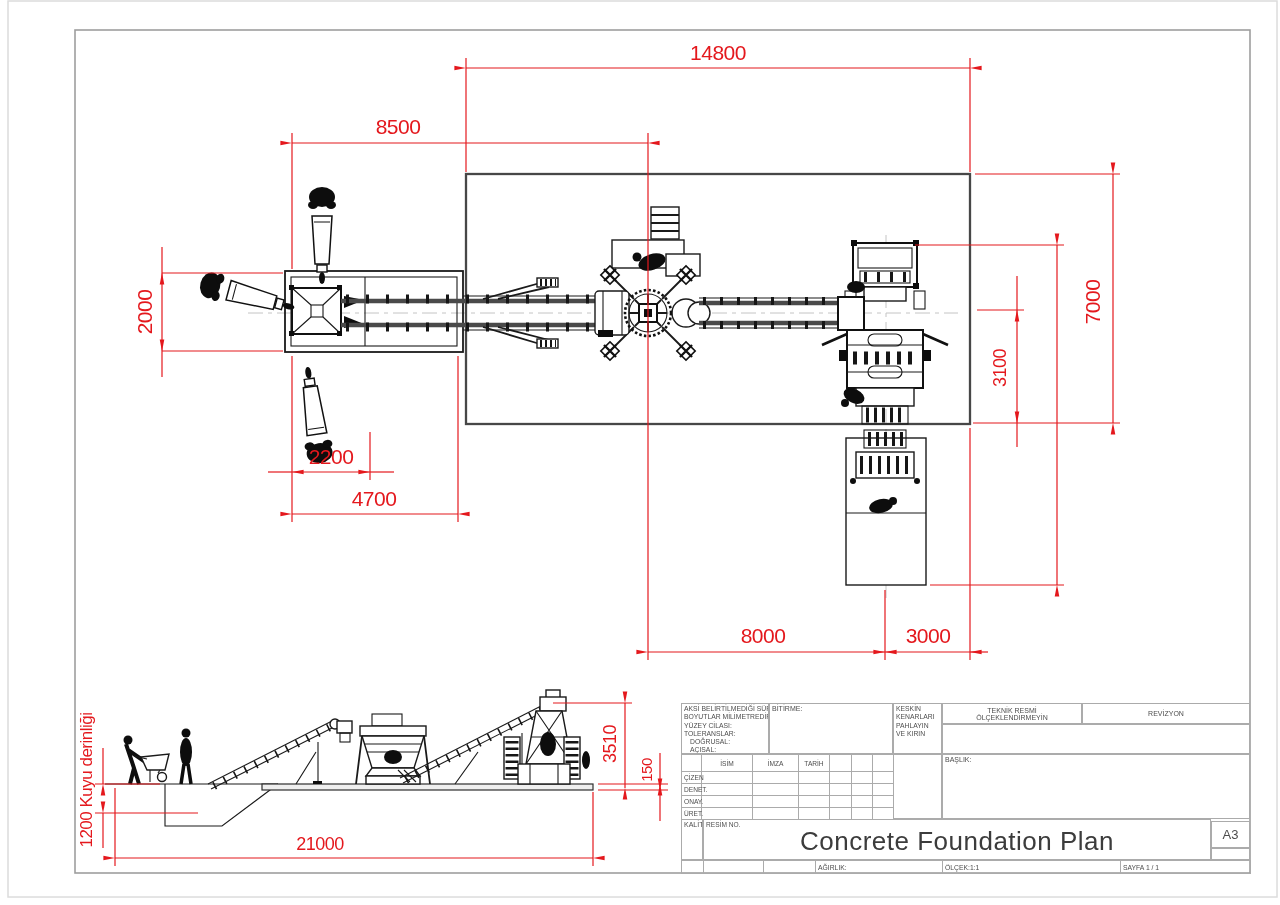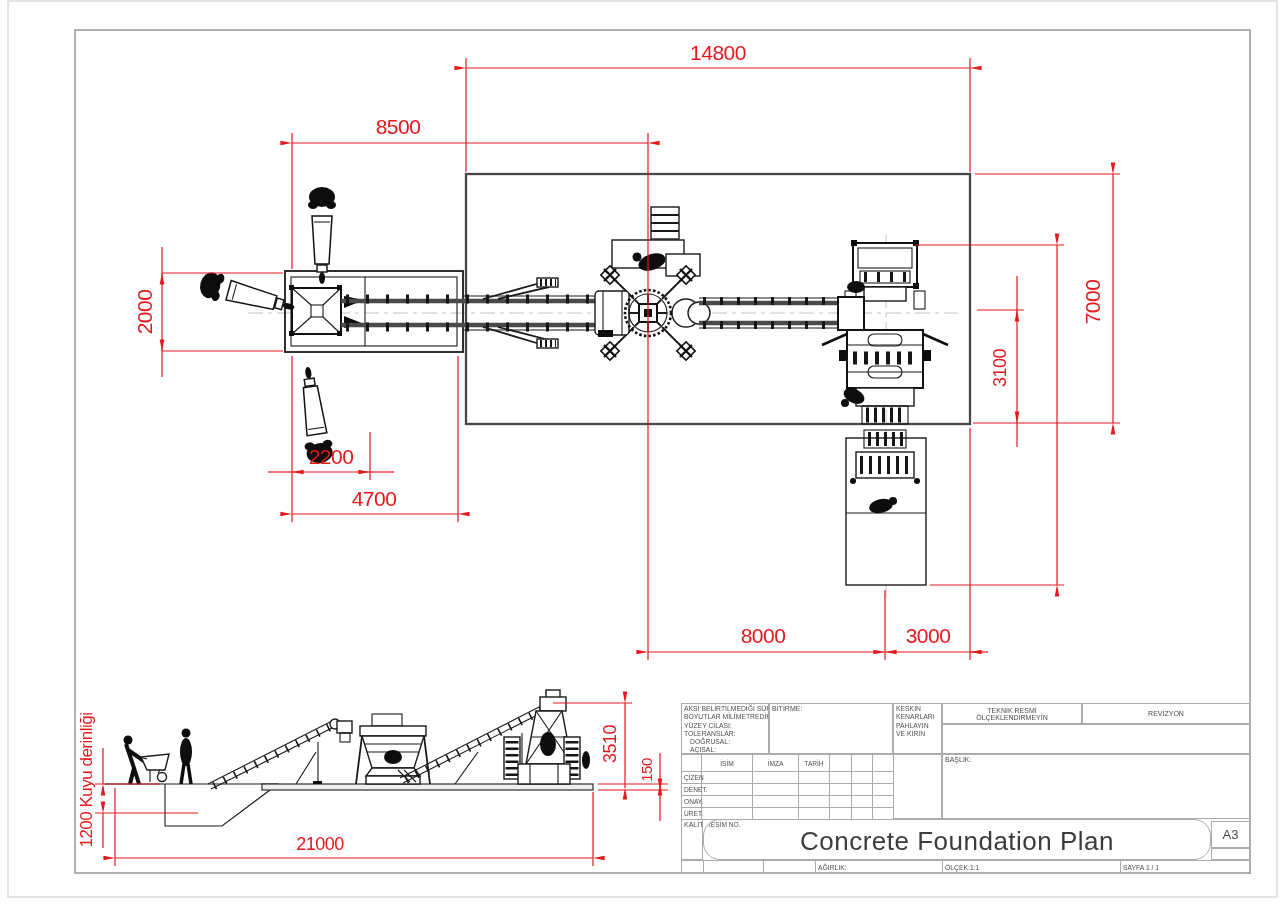--- a/index.html
+++ b/index.html
@@ -422,21 +422,21 @@
     <div class="gc">ÜRET.</div>
     <div class="gc"></div>
         <div class="gc"></div>
         <div class="gc"></div>
         <div class="gc"></div>
         <div class="gc"></div>
         <div class="gc"></div>
   </div>
 
   <div class="cell" style="left:0;top:116px;width:22px;height:41px;">KALİTE</div>
-  <div class="cell" style="left:22px;top:116px;width:508px;height:41px;border-radius:17px;">
+  <div class="cell" style="left:22px;top:116px;width:508px;height:41px;">
     <span style="font-size:6.6px;">RESİM NO.</span>
     <div class="bigtitle">Concrete Foundation Plan</div>
   </div>
   <div class="cell cen" style="left:530px;top:118px;width:39px;height:27px;font-size:13px;">A3</div>
   <div class="cell" style="left:530px;top:145px;width:39px;height:12px;"></div>
 
   <div class="grid1" style="left:0;top:157px;width:569px;height:13px;border-left:1px solid #ababab;border-top:1px solid #ababab;
        grid-template-columns:22px 60px 52px 127px 178px 130px;grid-template-rows:13px;font-size:6.8px;">
     <div class="gc"></div>
         <div class="gc"></div>

